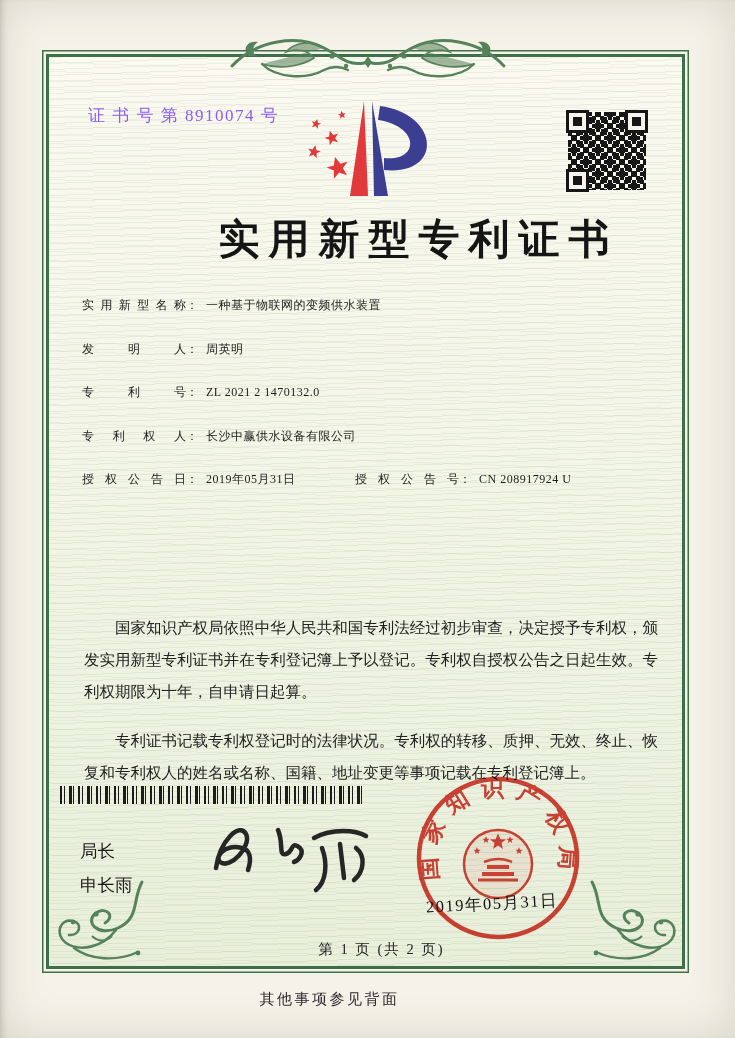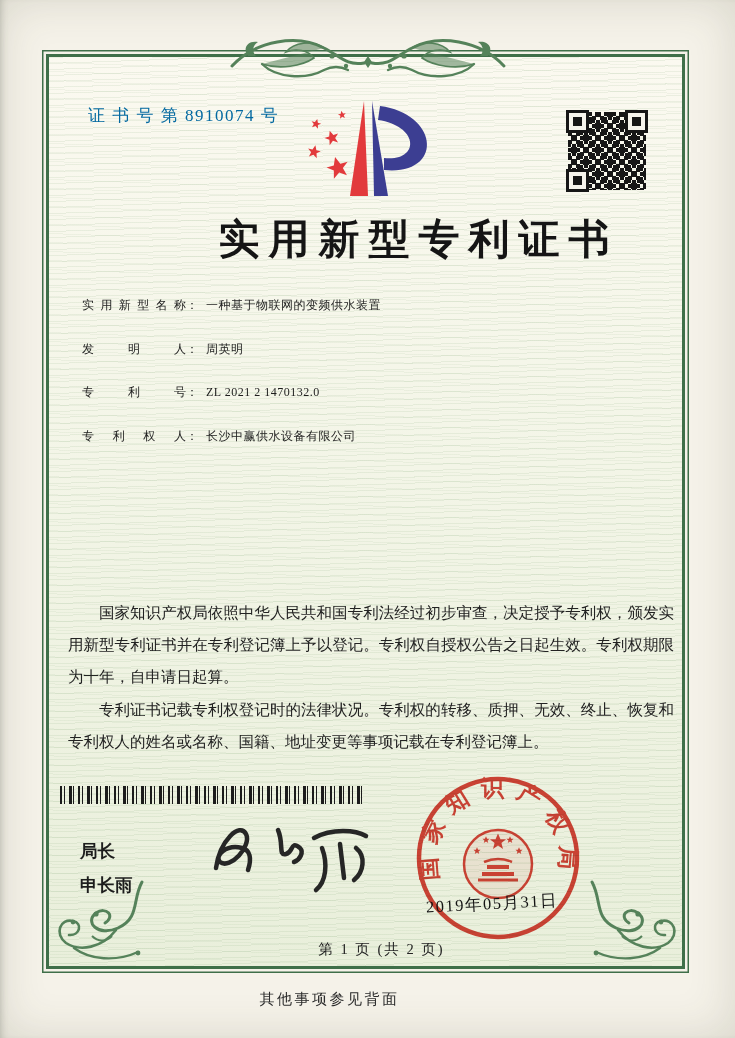--- a/index.html
+++ b/index.html
@@ -18,21 +18,21 @@
     box-sizing:border-box;
     border:3px solid var(--border-green,#3f6f49);
     box-shadow:0 0 0 2.5px var(--paper,#f5f2e9), 0 0 0 4px var(--border-green,#3f6f49);
     background:
       repeating-linear-gradient(178deg, rgba(125,165,115,.13) 0 1px, rgba(0,0,0,0) 1px 6px),
       repeating-linear-gradient(182deg, rgba(125,165,115,.09) 0 1px, rgba(0,0,0,0) 1px 9px),
       linear-gradient(#fbf9f0 0%, #f3f5e7 45%, #e9efdb 100%);
   }
   .orn{position:absolute;pointer-events:none;}
   
-  .cert-no{position:absolute;left:88px;top:104px;font-size:17px;color:#0369a1;letter-spacing:1.5px;}
+  .cert-no{position:absolute;left:88px;top:104px;font-size:17px;color:#8b5cf6;letter-spacing:1.5px;}
   .logo{position:absolute;left:292px;top:96px;}
   .qr{position:absolute;left:568px;top:112px;width:78px;height:78px;background-color:transparent;
       background:
         repeating-conic-gradient(#161616 0% 25%, rgba(0,0,0,0) 0% 50%) 0px 0px/8px 8px,
         repeating-conic-gradient(#161616 0% 25%, rgba(0,0,0,0) 0% 50%) 3px 5px/12px 12px;
   }
   .qf{position:absolute;width:17px;height:17px;border:3.5px solid #161616;background:#f6f4ec;box-sizing:content-box;}
   .qf::after{content:"";position:absolute;left:4px;top:4px;width:9px;height:9px;background:#161616;}
   .qf.tl{left:-2px;top:-2px}.qf.tr{right:-2px;top:-2px}.qf.bl{left:-2px;bottom:-2px}
   .title{position:absolute;left:8px;top:212px;width:735px;text-align:center;
@@ -40,30 +40,30 @@
   
   .fields{position:absolute;left:82px;top:297px;width:600px;color:#1d1d1d;}
   .row{position:relative;height:43.5px;font-size:12px;white-space:nowrap;}
   .f-label{display:inline-block;width:104px;text-align:justify;text-align-last:justify;vertical-align:top;}
   .f-colon{display:inline-block;margin:0 8px 0 0;}
   .f-value{letter-spacing:.5px;}
   .pair2{position:absolute;left:273px;top:0;}
   
   .legal{position:absolute;left:68px;top:597px;width:606px;font-size:15.5px;line-height:2.08;
     color:#222;text-align:justify;}
-  .legal p{margin:0;text-indent:2em;}
+  .legal p{margin:16px;text-indent:2em;font-family:Liberation Mono, monospace;}
   
   .barcode{position:absolute;left:60px;top:786px;width:306px;height:18px;
     background:repeating-linear-gradient(90deg,
       #1c1c1c 0 2px, rgba(0,0,0,0) 2px 4px,
       #1c1c1c 4px 5px, rgba(0,0,0,0) 5px 9px,
       #1c1c1c 9px 12px, rgba(0,0,0,0) 12px 13px,
       #1c1c1c 13px 14px, rgba(0,0,0,0) 14px 18px);
   }
-  .director{position:absolute;left:80px;top:834px;font-size:17.5px;color:#1d1d1d;line-height:34px;font-weight:bold;}
+  .director{position:absolute;left:80px;top:834px;font-size:17.5px;color:#1d1d1d;line-height:34px;}
   .sig{position:absolute;left:186px;top:804px;}
   .seal{position:absolute;left:412px;top:772px;mix-blend-mode:multiply;opacity:.93;}
   .seal-date{position:absolute;left:426px;top:893px;font-size:16.5px;color:#141414;
     letter-spacing:1.5px;transform:rotate(-3deg);white-space:nowrap;}
   .page-info{position:absolute;left:0;top:940px;width:735px;text-align:center;font-size:14.5px;color:#222;letter-spacing:2px;margin-left:14px;}
   .back-note{position:absolute;left:0;top:990px;width:735px;text-align:center;font-size:15px;
     color:#2b2b2b;letter-spacing:2.5px;transform:translateX(-38px);}
 </style>
 </head>
 <body>
@@ -135,20 +135,26 @@
     </div>
     <div class="row">
       <span class="f-label">发明人</span><span class="f-colon">：</span><span class="f-value">周英明</span>
     </div>
     <div class="row">
       <span class="f-label">专利号</span><span class="f-colon">：</span><span class="f-value">ZL 2021 2 1470132.0</span>
     </div>
     <div class="row">
       <span class="f-label">专利权人</span><span class="f-colon">：</span><span class="f-value">长沙中赢供水设备有限公司</span>
     </div>
+    <div class="row">
+      <span class="f-label">授权公告日</span><span class="f-colon">：</span><span class="f-value">2019年05月31日</span>
+      <span class="pair2">
+        <span class="f-label">授权公告号</span><span class="f-colon">：</span><span class="f-value">CN 208917924 U</span>
+      </span>
+    </div>
   </div>
 
   <div class="legal">
     <p>国家知识产权局依照中华人民共和国专利法经过初步审查，决定授予专利权，颁发实用新型专利证书并在专利登记簿上予以登记。专利权自授权公告之日起生效。专利权期限为十年，自申请日起算。</p>
     <p>专利证书记载专利权登记时的法律状况。专利权的转移、质押、无效、终止、恢复和专利权人的姓名或名称、国籍、地址变更等事项记载在专利登记簿上。</p>
   </div>
 
   <div class="barcode"></div>
 
   <div class="director">

